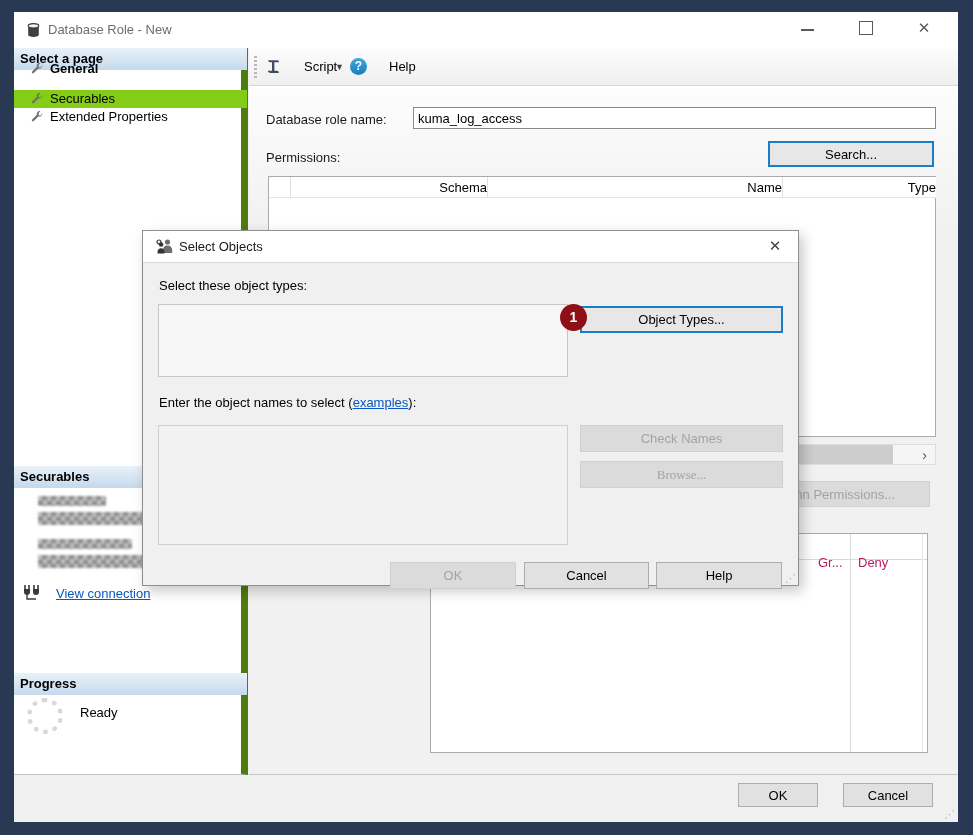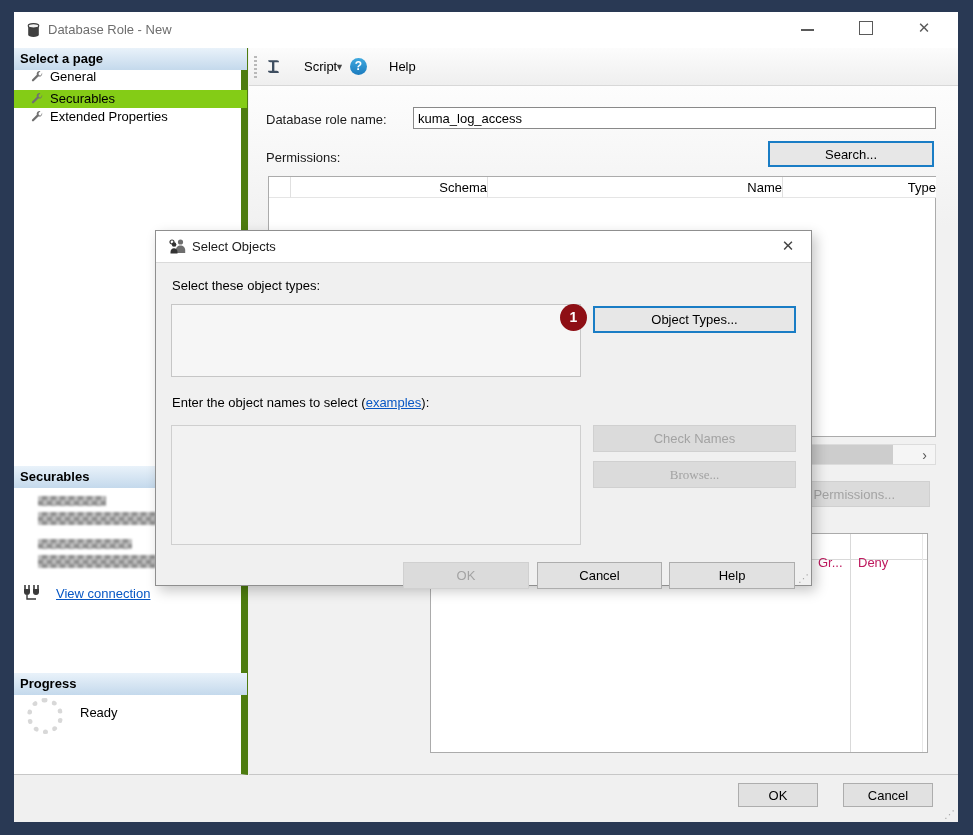--- a/index.html
+++ b/index.html
@@ -51,21 +51,21 @@
             border-right:1px solid #E0E0E0;border-bottom:1px solid #E5E5E5;background:#fff;cursor:default;text-align:right;}
   .hscroll{position:absolute;left:254px;top:432px;width:668px;height:21px;background:#F5F5F5;border:1px solid #DCDCDC;box-sizing:border-box;}
   .hthumb{position:absolute;left:0;top:0;height:19px;width:624px;background:#CDCDCD;}
   .harrow{position:absolute;right:8px;top:1px;color:#555;font-size:14px;line-height:19px;}
   .perm-grid{position:absolute;left:416px;top:521px;width:498px;height:220px;background:#fff;border:1px solid #ABABAB;box-sizing:border-box;}
   .perm-headrow{position:absolute;left:0;top:0;width:100%;height:26px;border-bottom:1px solid #D9D9D9;box-sizing:border-box;}
   .perm-col-label{position:absolute;top:21px;color:#be185d;}
   .vline{position:absolute;top:0;width:1px;background:#D9D9D9;}
   .grip{position:absolute;color:#ABABAB;font-size:11px;line-height:11px;}
   
-  .modal{position:absolute;left:155px;top:230px;width:657px;height:356px;background:#F0F0F0;
+  .modal{position:absolute;left:142px;top:230px;width:657px;height:356px;background:#F0F0F0;
          border:1px solid #8F8F8F;box-shadow:4px 5px 12px rgba(0,0,0,0.22);box-sizing:border-box;z-index:5;}
   .modal-titlebar{position:absolute;left:0;top:0;width:100%;height:32px;background:#FFFFFF;border-bottom:1px solid #DADADA;box-sizing:border-box;}
   .modal-title{position:absolute;left:36px;top:8px;color:#1a1a1a;}
   .modal-close{position:absolute;right:12px;top:6px;width:22px;height:20px;text-align:center;color:#444;font-size:15px;cursor:default;}
   .listbox{position:absolute;left:15px;top:73px;width:410px;height:73px;background:#F6F6F6;border:1px solid #C6C6C6;box-sizing:border-box;}
   .namesbox{position:absolute;left:15px;top:194px;width:410px;height:120px;background:#F2F2F2;border:1px solid #CFCFCF;box-sizing:border-box;}
   .badge{position:absolute;left:560px;top:304px;width:27px;height:27px;border-radius:50%;background:#8E0F15;
          color:#fff;font-weight:bold;font-size:14px;text-align:center;line-height:27px;z-index:6;}
 </style>
 </head>
@@ -86,21 +86,21 @@
         </span>
       <span class="winctl" style="left:835px;">
           <span class="maxbox"></span>
         </span>
       <span class="winctl closex" style="left:893px;">✕</span>
     </div>
 
     <div class="sidebar">
       <div class="pane-header" style="top:0;">Select a page</div>
 
-      <div class="side-item" style="top:20px;">
+      <div class="side-item" style="top:12px;font-weight:bold;">
         <svg class="wrench" viewBox="0 0 16 16">
             <path d="M13.8 3.1a3.3 3.3 0 0 1-4.2 4.2L4.3 12.6a1.25 1.25 0 1 1-1.8-1.8l5.3-5.3a3.3 3.3 0 0 1 4.2-4.2L9.8 3.5l.3 2.5 2.5.3z" fill="#707070"></path>
           </svg>
         <span>General</span>
       </div>
       <div class="side-item selected" style="top:42px;">
         <svg class="wrench" viewBox="0 0 16 16">
             <path d="M13.8 3.1a3.3 3.3 0 0 1-4.2 4.2L4.3 12.6a1.25 1.25 0 1 1-1.8-1.8l5.3-5.3a3.3 3.3 0 0 1 4.2-4.2L9.8 3.5l.3 2.5 2.5.3z" fill="#707070"></path>
           </svg>
         <span>Securables</span>

